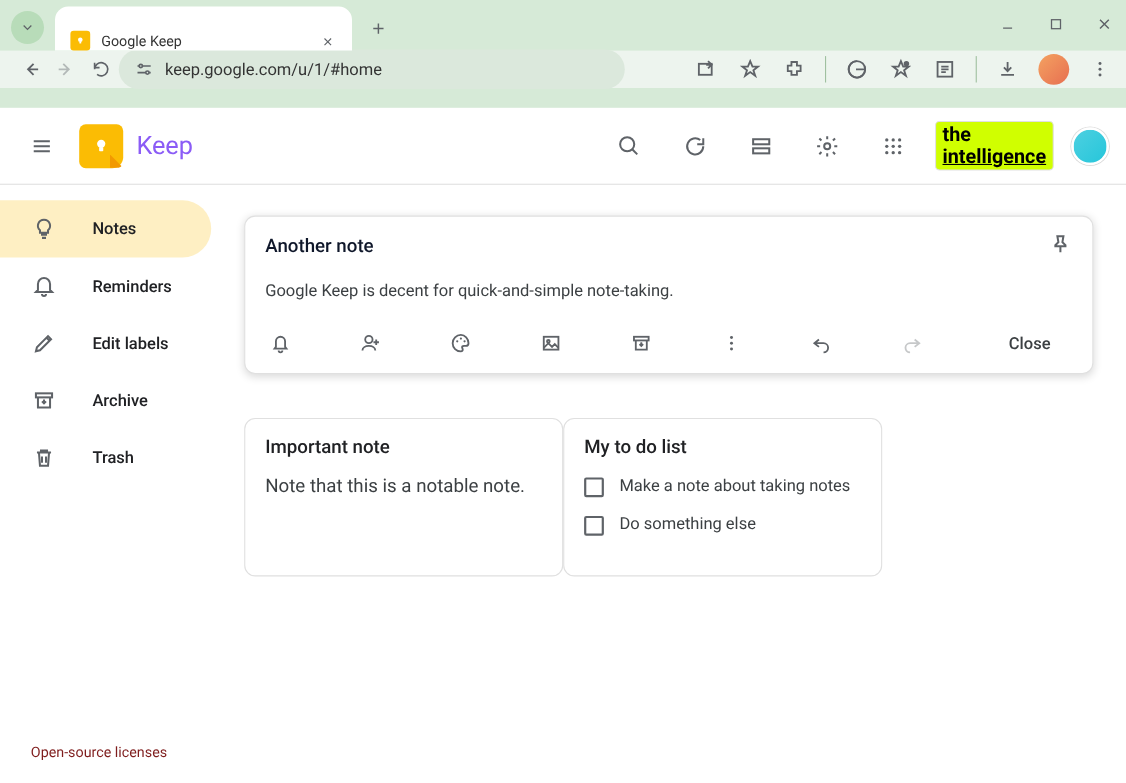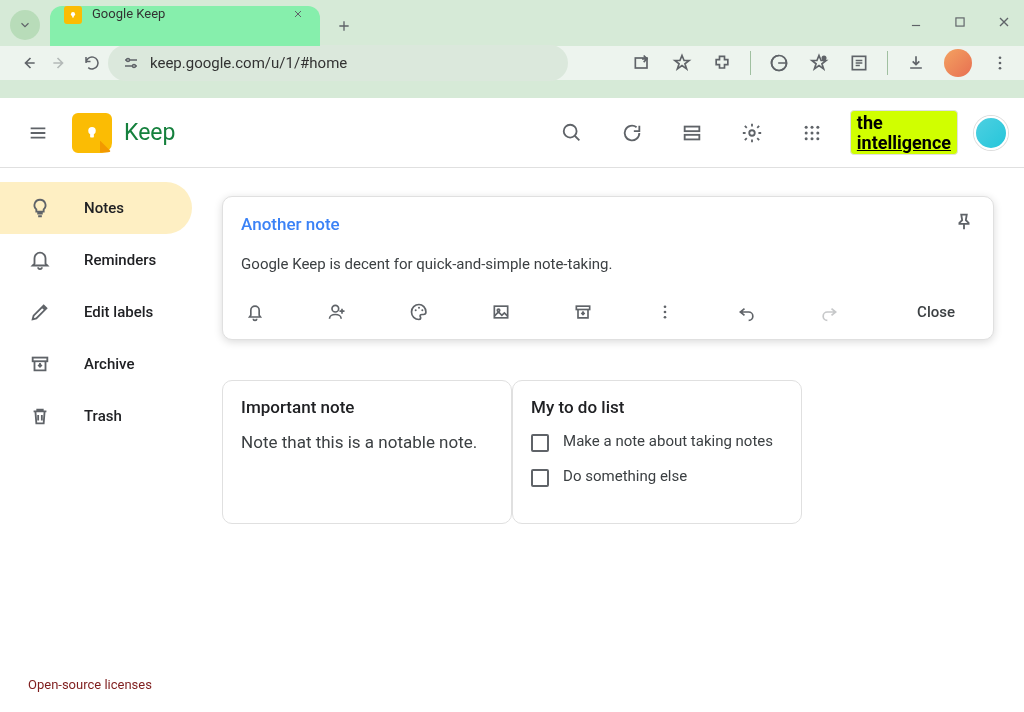--- a/index.html
+++ b/index.html
@@ -2,21 +2,21 @@
 <html><head>
 <meta charset="utf-8">
 <style>
 * { margin: 0; padding: 0; box-sizing: border-box; }
 body { font-family: 'Google Sans', Roboto, Arial, sans-serif; background: #fff; width: 1024px; height: 712px; overflow: hidden; }
 
 
 .browser-chrome { background: #d6ead7; height: 98px; }
 .tab-bar { height: 46px; display: flex; align-items: flex-end; padding-left: 10px; }
 .tab-dropdown { width: 30px; height: 30px; border-radius: 50%; display: flex; align-items: center; justify-content: center; margin-right: 10px; margin-bottom: 6px; background: #b8dcb9; }
-.tab { background: #86efac; height: 40px; display: flex; align-items: flex-start; padding: 0 14px; border-radius: 12px 12px 0 0; width: 270px; position: relative; }
+.tab { background: #ffffff; height: 40px; display: flex; align-items: flex-end; padding: 0 14px; border-radius: 12px 12px 0 0; width: 270px; position: relative; }
 .tab-favicon { width: 18px; height: 18px; background: #fbbc04; border-radius: 3px; display: flex; align-items: center; justify-content: center; margin-right: 10px; }
 .tab-favicon svg { width: 10px; height: 10px; fill: #fff; }
 .tab-title { font-size: 13px; color: #333; flex: 1; }
 .tab-close { width: 16px; height: 16px; display: flex; align-items: center; justify-content: center; }
 .new-tab { width: 32px; height: 32px; display: flex; align-items: center; justify-content: center; margin-left: 8px; margin-bottom: 4px; }
 .window-controls { position: absolute; right: 10px; top: 12px; display: flex; gap: 24px; }
 .window-controls span { width: 20px; height: 20px; display: flex; align-items: center; justify-content: center; }
 
 .addr-bar { height: 34px; background: #edf4ee; display: flex; align-items: center; padding: 0 12px; }
 .nav-btn { width: 32px; height: 32px; display: flex; align-items: center; justify-content: center; border-radius: 50%; }
@@ -27,42 +27,42 @@
 .addr-sep { width: 1px; height: 24px; background: #a0c0a0; }
 .toolbar-icon { width: 24px; height: 24px; display: flex; align-items: center; justify-content: center; }
 .profile-pic { width: 28px; height: 28px; border-radius: 50%; background: linear-gradient(135deg, #f4a261, #e76f51); }
 
 
 .app-header { height: 70px; border-bottom: 1px solid #e0e0e0; display: flex; align-items: center; padding: 0 16px; gap: 12px; }
 .hamburger { width: 44px; height: 44px; display: flex; align-items: center; justify-content: center; border-radius: 50%; }
 .keep-logo { width: 40px; height: 40px; background: #fbbc04; border-radius: 6px 6px 10px 6px; display: flex; align-items: center; justify-content: center; position: relative; }
 .keep-logo::after { content: ''; position: absolute; bottom: 0; right: 0; width: 12px; height: 12px; background: #f29900; clip-path: polygon(0 0, 100% 100%, 0 100%); border-radius: 0 0 6px 0; }
 .keep-logo svg { width: 18px; height: 18px; fill: #fff; position: relative; z-index: 1; }
-.app-name { font-size: 23px; color: #15803d; font-weight: 400; }
+.app-name { font-size: 23px; color: #8b5cf6; font-weight: 400; }
 .header-right { margin-left: auto; display: flex; align-items: center; gap: 16px; }
 .header-icon { width: 44px; height: 44px; display: flex; align-items: center; justify-content: center; border-radius: 50%; }
 .brand-box { background: #d0ff00; padding: 2px 6px; font-size: 18px; font-weight: 700; line-height: 1.1; color: #000; border: 1px solid #e0e0e0; border-radius: 4px; }
 .brand-box .under { text-decoration: underline; }
 .avatar { width: 34px; height: 34px; border-radius: 50%; background: linear-gradient(135deg, #4dd0e1, #26c6da); border: 2px solid #fff; box-shadow: 0 0 0 1px #ddd; }
 
 
 .main { display: flex; height: calc(100% - 168px); }
 .sidebar { width: 340px; padding-top: 14px; }
 .side-item { height: 52px; display: flex; align-items: center; padding-left: 28px; gap: 32px; border-radius: 0 26px 26px 0; cursor: pointer; }
 .side-item.active { background: #feefc3; }
 .side-icon { width: 24px; height: 24px; display: flex; align-items: center; justify-content: center; }
 .side-label { font-size: 15px; color: #202124; font-weight: 500; }
 .licenses { position: absolute; bottom: 20px; left: 28px; font-size: 13px; color: #7f1d1d; }
 
 .content { flex: 1; padding: 28px 30px; }
 
 
 .note-editor { background: #fff; border: 1px solid #e0e0e0; border-radius: 10px; box-shadow: 0 2px 8px rgba(0,0,0,0.15); padding: 14px 18px 6px; margin-bottom: 40px; }
 .editor-head { display: flex; align-items: center; justify-content: space-between; }
-.editor-title { font-size: 17px; font-weight: 500; color: #3b82f6; }
+.editor-title { font-size: 17px; font-weight: 500; color: #0f172a; }
 .editor-body { font-size: 15px; color: #3c4043; margin: 18px 0 18px; }
 .editor-toolbar { display: flex; align-items: center; gap: 54px; padding: 4px 0; }
 .tool-btn { width: 28px; height: 28px; display: flex; align-items: center; justify-content: center; border-radius: 50%; }
 .tool-btn.disabled { opacity: 0.35; }
 .close-btn { margin-left: auto; font-size: 15px; font-weight: 500; color: #3c4043; padding: 8px 20px; }
 
 
 .notes-grid { display: flex; gap: 0; }
 .note-card { width: 290px; border: 1px solid #e0e0e0; border-radius: 10px; padding: 16px 18px 22px; }
 .note-card-title { font-size: 17px; font-weight: 500; color: #202124; margin-bottom: 14px; }

